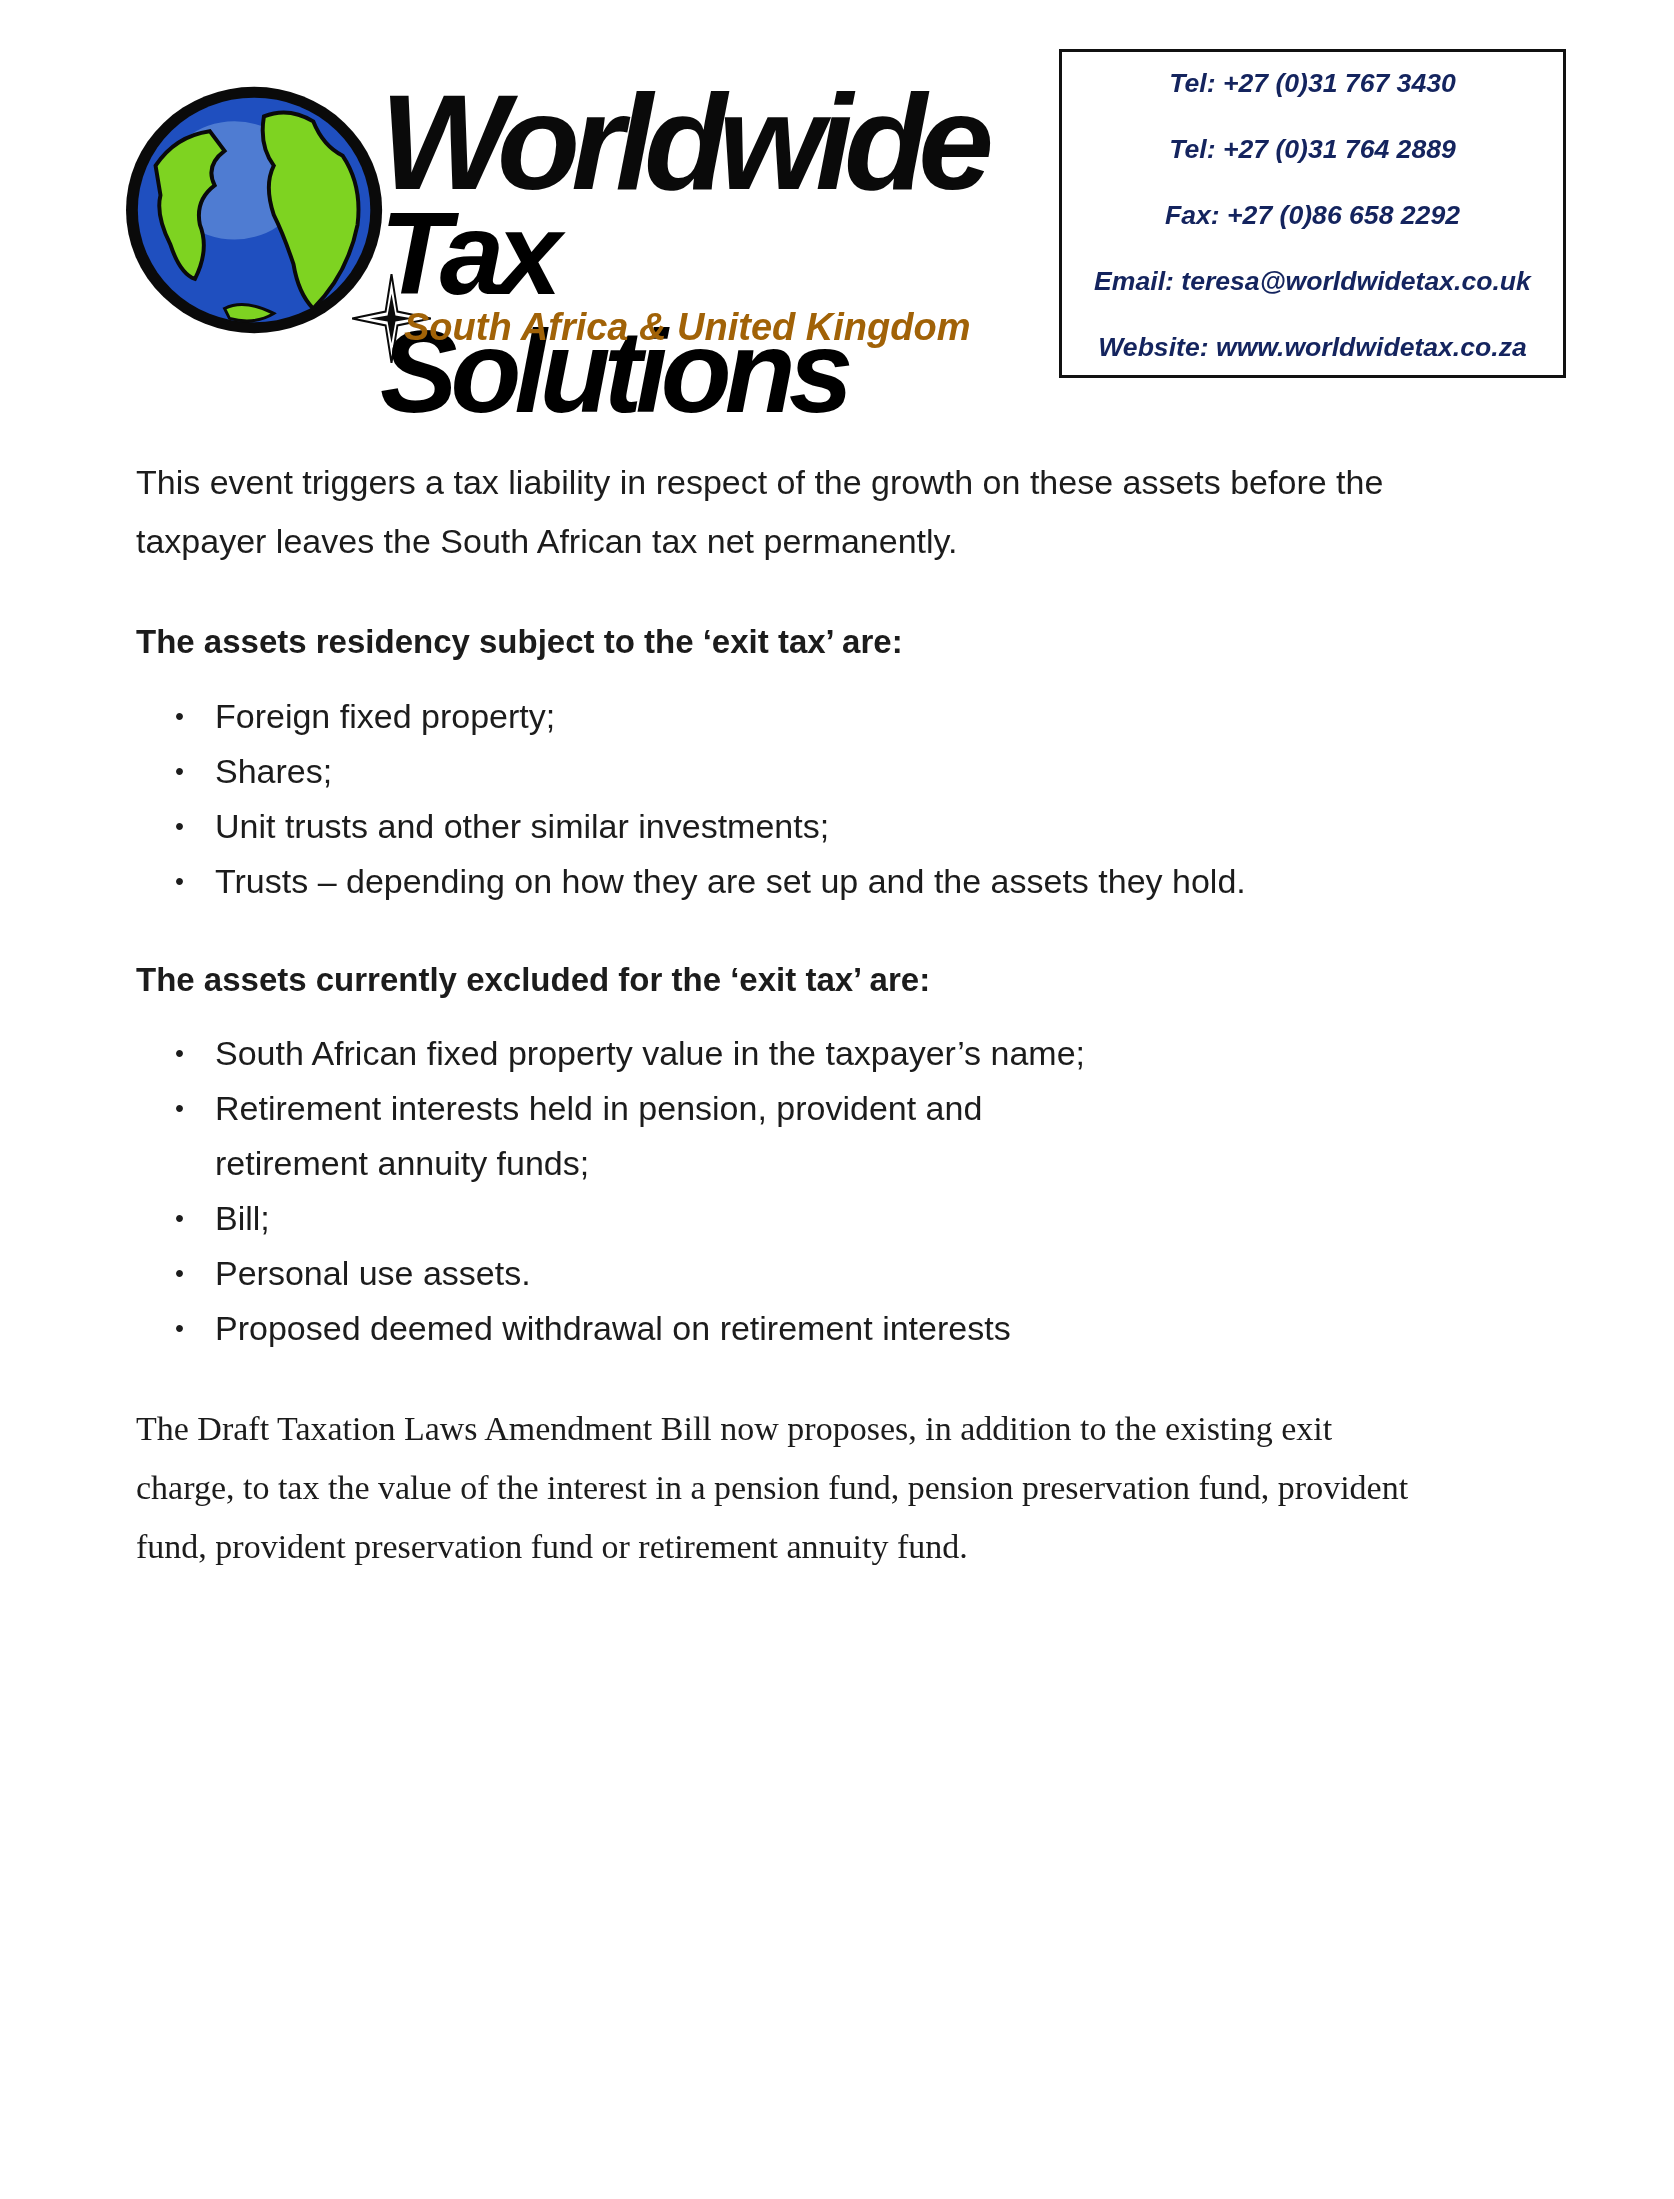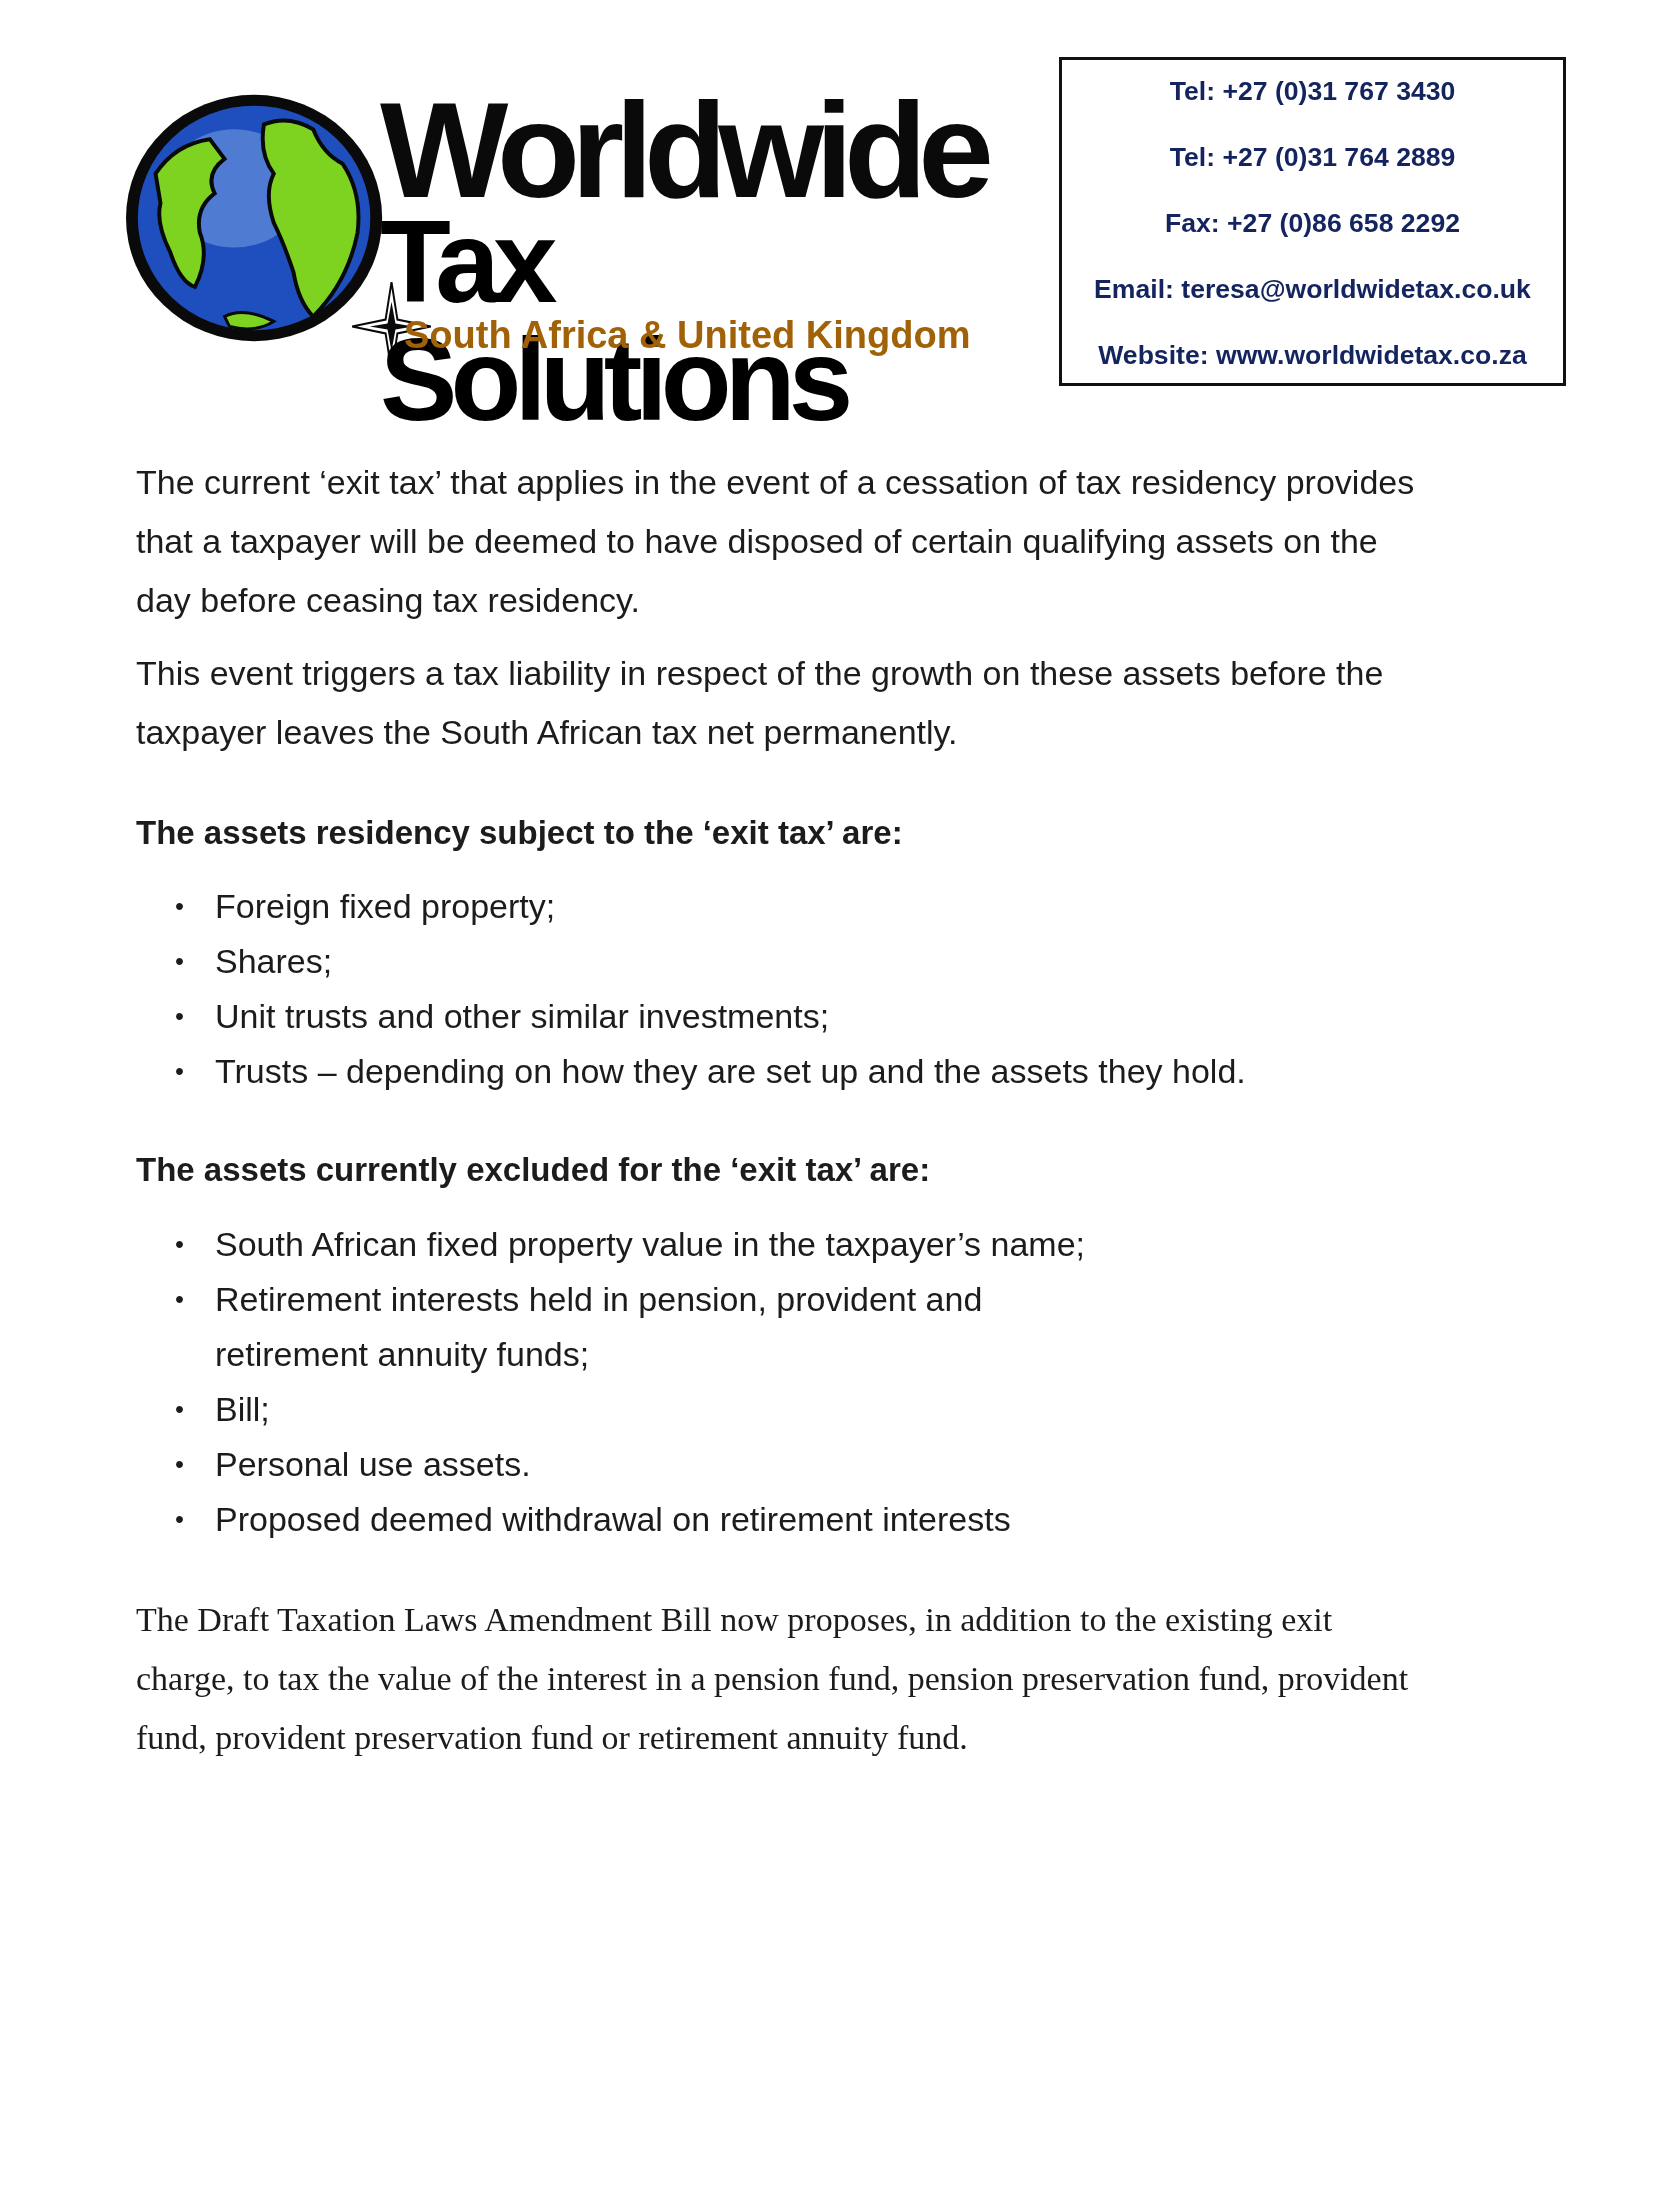--- a/index.html
+++ b/index.html
@@ -1,19 +1,19 @@
 <!DOCTYPE html>
 <html><head>
   <meta charset="utf-8">
   <style>
     html, body { margin: 0; padding: 0; background: #ffffff; }
     body { width: 1675px; height: 2200px; position: relative; overflow: hidden;
            font-family: "Liberation Sans", "DejaVu Sans", sans-serif; color: #1a1a1a; }
 
-    .header { position: absolute; left: 0; top: 16px; width: 1465px; height: 394px; }
+    .header { position: absolute; left: 0; top: 8px; width: 1465px; height: 394px; font-style: italic; }
 
     .logo { position: absolute; left: 116px; top: 59px; width: 906px; height: 296px; }
     .globe { position: absolute; left: 0; top: 9.9px; width: 286px; height: 266px; }
     .wordmark-1 { position: absolute; left: 264px; top: 5.9px; font-size: 136px; font-weight: bold;
                   letter-spacing: -8.9px; line-height: 138px; color: #0a0a0a; }
     .wordmark-2 { position: absolute; left: 264px; top: 128px; font-size: 116px; font-weight: bold;
                   letter-spacing: -6.9px; line-height: 118px; color: #000000; }
     .wordmark-3 { position: absolute; left: 288px; top: 239px; font-size: 38px; font-weight: bold;
                   letter-spacing: 0px; line-height: 43px; color: #a16207; }
     .compass { position: absolute; left: 236px; top: 207px; width: 79px; height: 89px; }
@@ -59,21 +59,20 @@
   <div class="contact-box">
     <div class="contact-line" style="top:15.8px">Tel: +27 (0)31 767 3430</div>
     <div class="contact-line" style="top:82px">Tel: +27 (0)31 764 2889</div>
     <div class="contact-line" style="top:148px">Fax: +27 (0)86 658 2292</div>
     <div class="contact-line" style="top:214px">Email: teresa@worldwidetax.co.uk</div>
     <div class="contact-line" style="top:280px">Website: www.worldwidetax.co.za</div>
   </div>
 </div>
 
 <div class="content">
-  <p class="para">The current ‘exit tax’ that applies in the event of a cessation of tax residency provides that a taxpayer will be deemed to have disposed of certain qualifying assets on the day before ceasing tax residency.</p>
   <p class="para">This event triggers a tax liability in respect of the growth on these assets before the taxpayer leaves the South African tax net permanently.</p>
 
   <div class="heading">The assets residency subject to the ‘exit tax’ are:</div>
   <ul class="list">
     <li><span class="bullet">•</span><span>Foreign fixed property;</span></li>
     <li><span class="bullet">•</span><span>Shares;</span></li>
     <li><span class="bullet">•</span><span>Unit trusts and other similar investments;</span></li>
     <li><span class="bullet">•</span><span>Trusts – depending on how they are set up and the assets they hold.</span></li>
   </ul>
 

